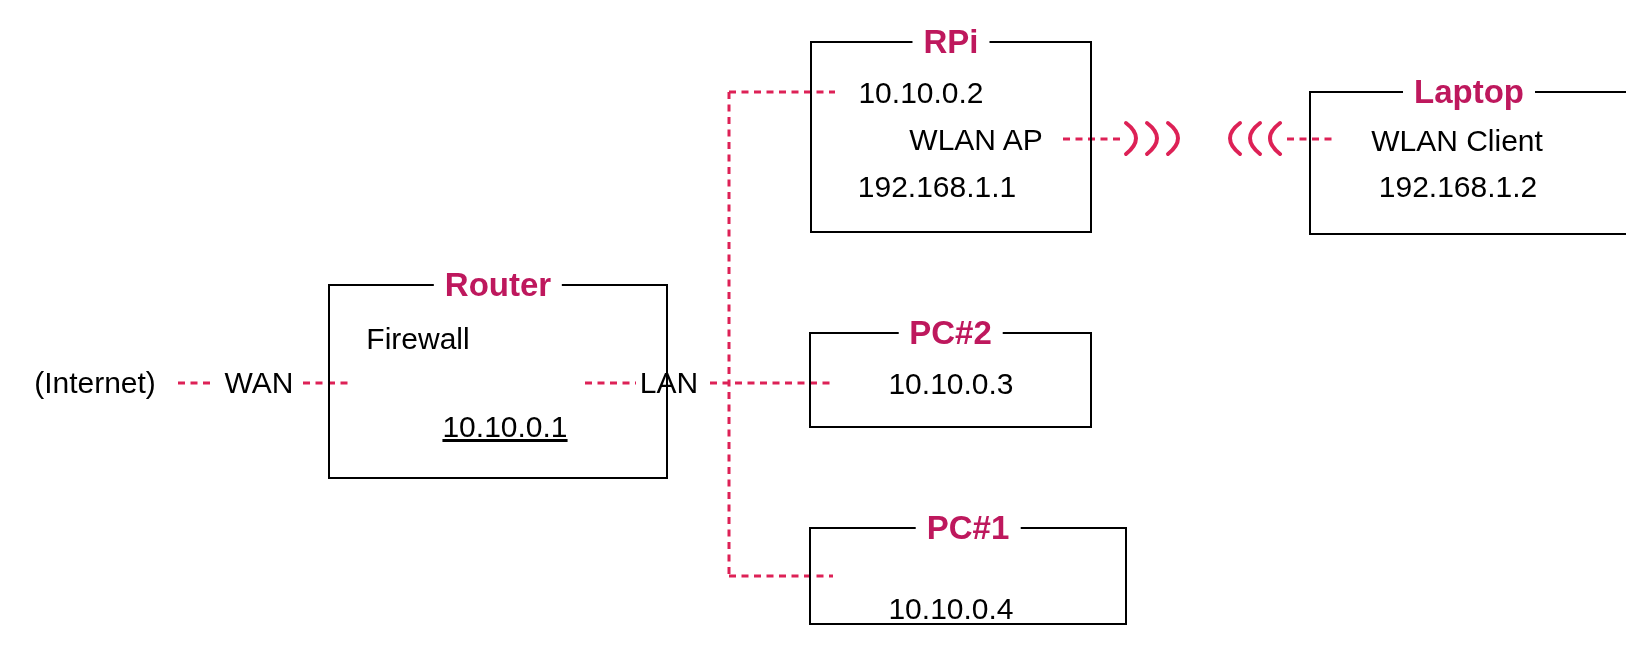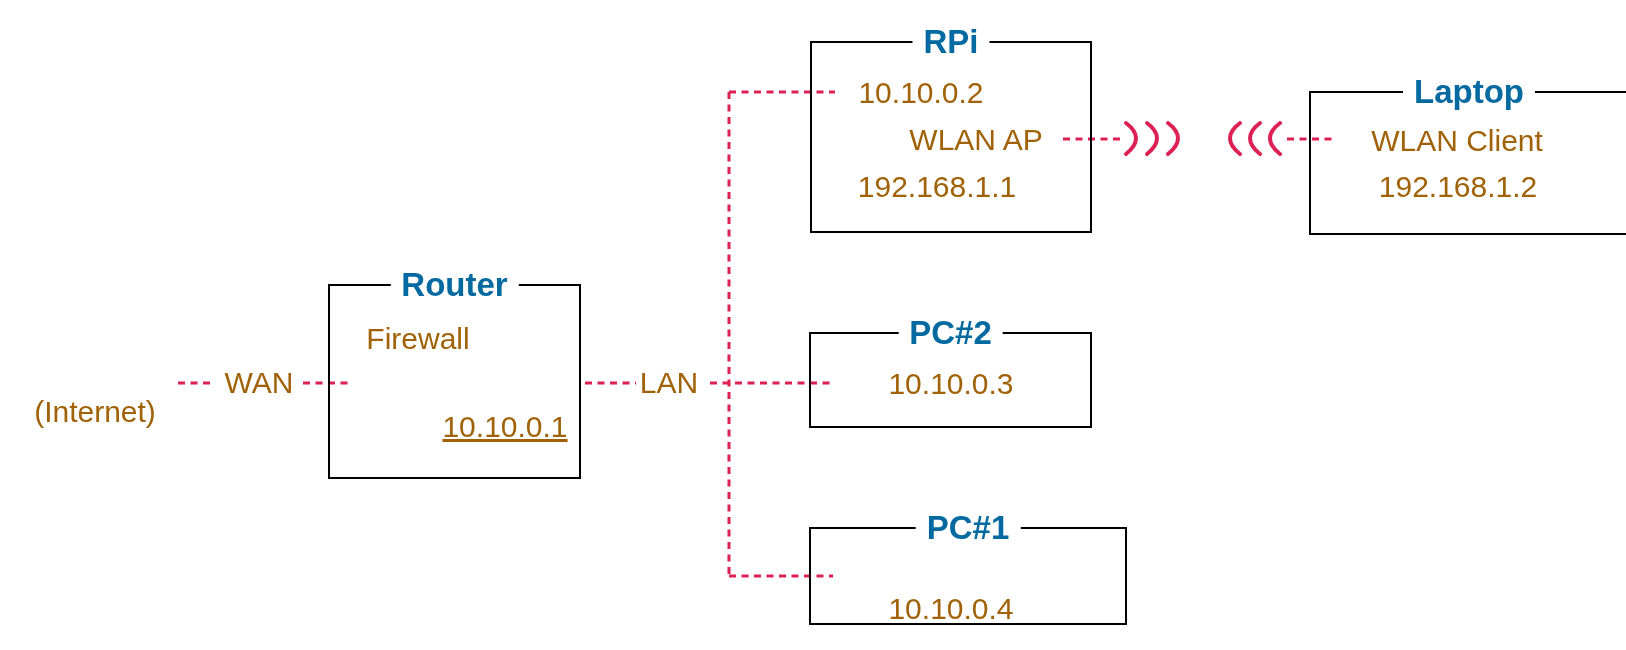--- a/index.html
+++ b/index.html
@@ -24,30 +24,30 @@
   }
   .node-title {
     position: absolute;
     top: -2px;
     left: 50%;
     transform: translate(-50%, -50%);
     background: #ffffff;
     padding: 0 11px;
     font-size: 33px;
     font-weight: 700;
-    color: #0369a1;
+    color: #be185d;
     line-height: 1;
     white-space: nowrap;
   }
   .label {
     position: absolute;
     transform: translate(-50%, -50%);
     font-size: 30px;
     font-weight: 400;
-    color: #a16207;
+    color: #000000;
     line-height: 1;
     white-space: nowrap;
   }
 </style>
 </head>
 <body>
 
 <div class="canvas">
 
   <svg class="links-svg" width="1626" height="650" viewBox="0 0 1626 650" fill="none" stroke="#dd2156" stroke-width="3" xmlns="http://www.w3.org/2000/svg">
@@ -68,37 +68,37 @@
       <path d="M1147,123 q20,15 0,31"></path>
       <path d="M1168,123 q20,15 0,31"></path>
     </g>
     <g stroke-width="4" stroke-linecap="round">
       <path d="M1240,123 q-20,15 0,31"></path>
       <path d="M1260,123 q-20,15 0,31"></path>
       <path d="M1280,123 q-20,15 0,31"></path>
     </g>
   </svg>
 
-  <div class="node" style="left:328px; top:284px; width:253px; height:195px;">
+  <div class="node" style="left:328px; top:284px; width:340px; height:195px;">
     <div class="node-title">Router</div>
   </div>
   <div class="node" style="left:810px; top:41px; width:282px; height:192px;">
     <div class="node-title">RPi</div>
   </div>
   <div class="node" style="left:1309px; top:91px; width:320px; height:144px;text-align:right;">
     <div class="node-title">Laptop</div>
   </div>
   <div class="node" style="left:809px; top:332px; width:283px; height:96px;">
     <div class="node-title">PC#2</div>
   </div>
   <div class="node" style="left:809px; top:527px; width:318px; height:98px;">
     <div class="node-title">PC#1</div>
   </div>
 
-  <div class="label" style="left:95px; top:383px;margin-top:29px;">(Internet)</div>
+  <div class="label" style="left:95px; top:383px;">(Internet)</div>
   <div class="label" style="left:259px; top:383px;">WAN</div>
   <div class="label" style="left:669px; top:383px;">LAN</div>
 
   <div class="label" style="left:400px; top:339px;margin-left:18px;">Firewall</div>
   <div class="label" style="left:505px; top:427px;text-decoration:underline;">10.10.0.1</div>
 
   <div class="label" style="left:921px; top:93px;">10.10.0.2</div>
   <div class="label" style="left:976px; top:140px;">WLAN AP</div>
   <div class="label" style="left:937px; top:187px;">192.168.1.1</div>
 

